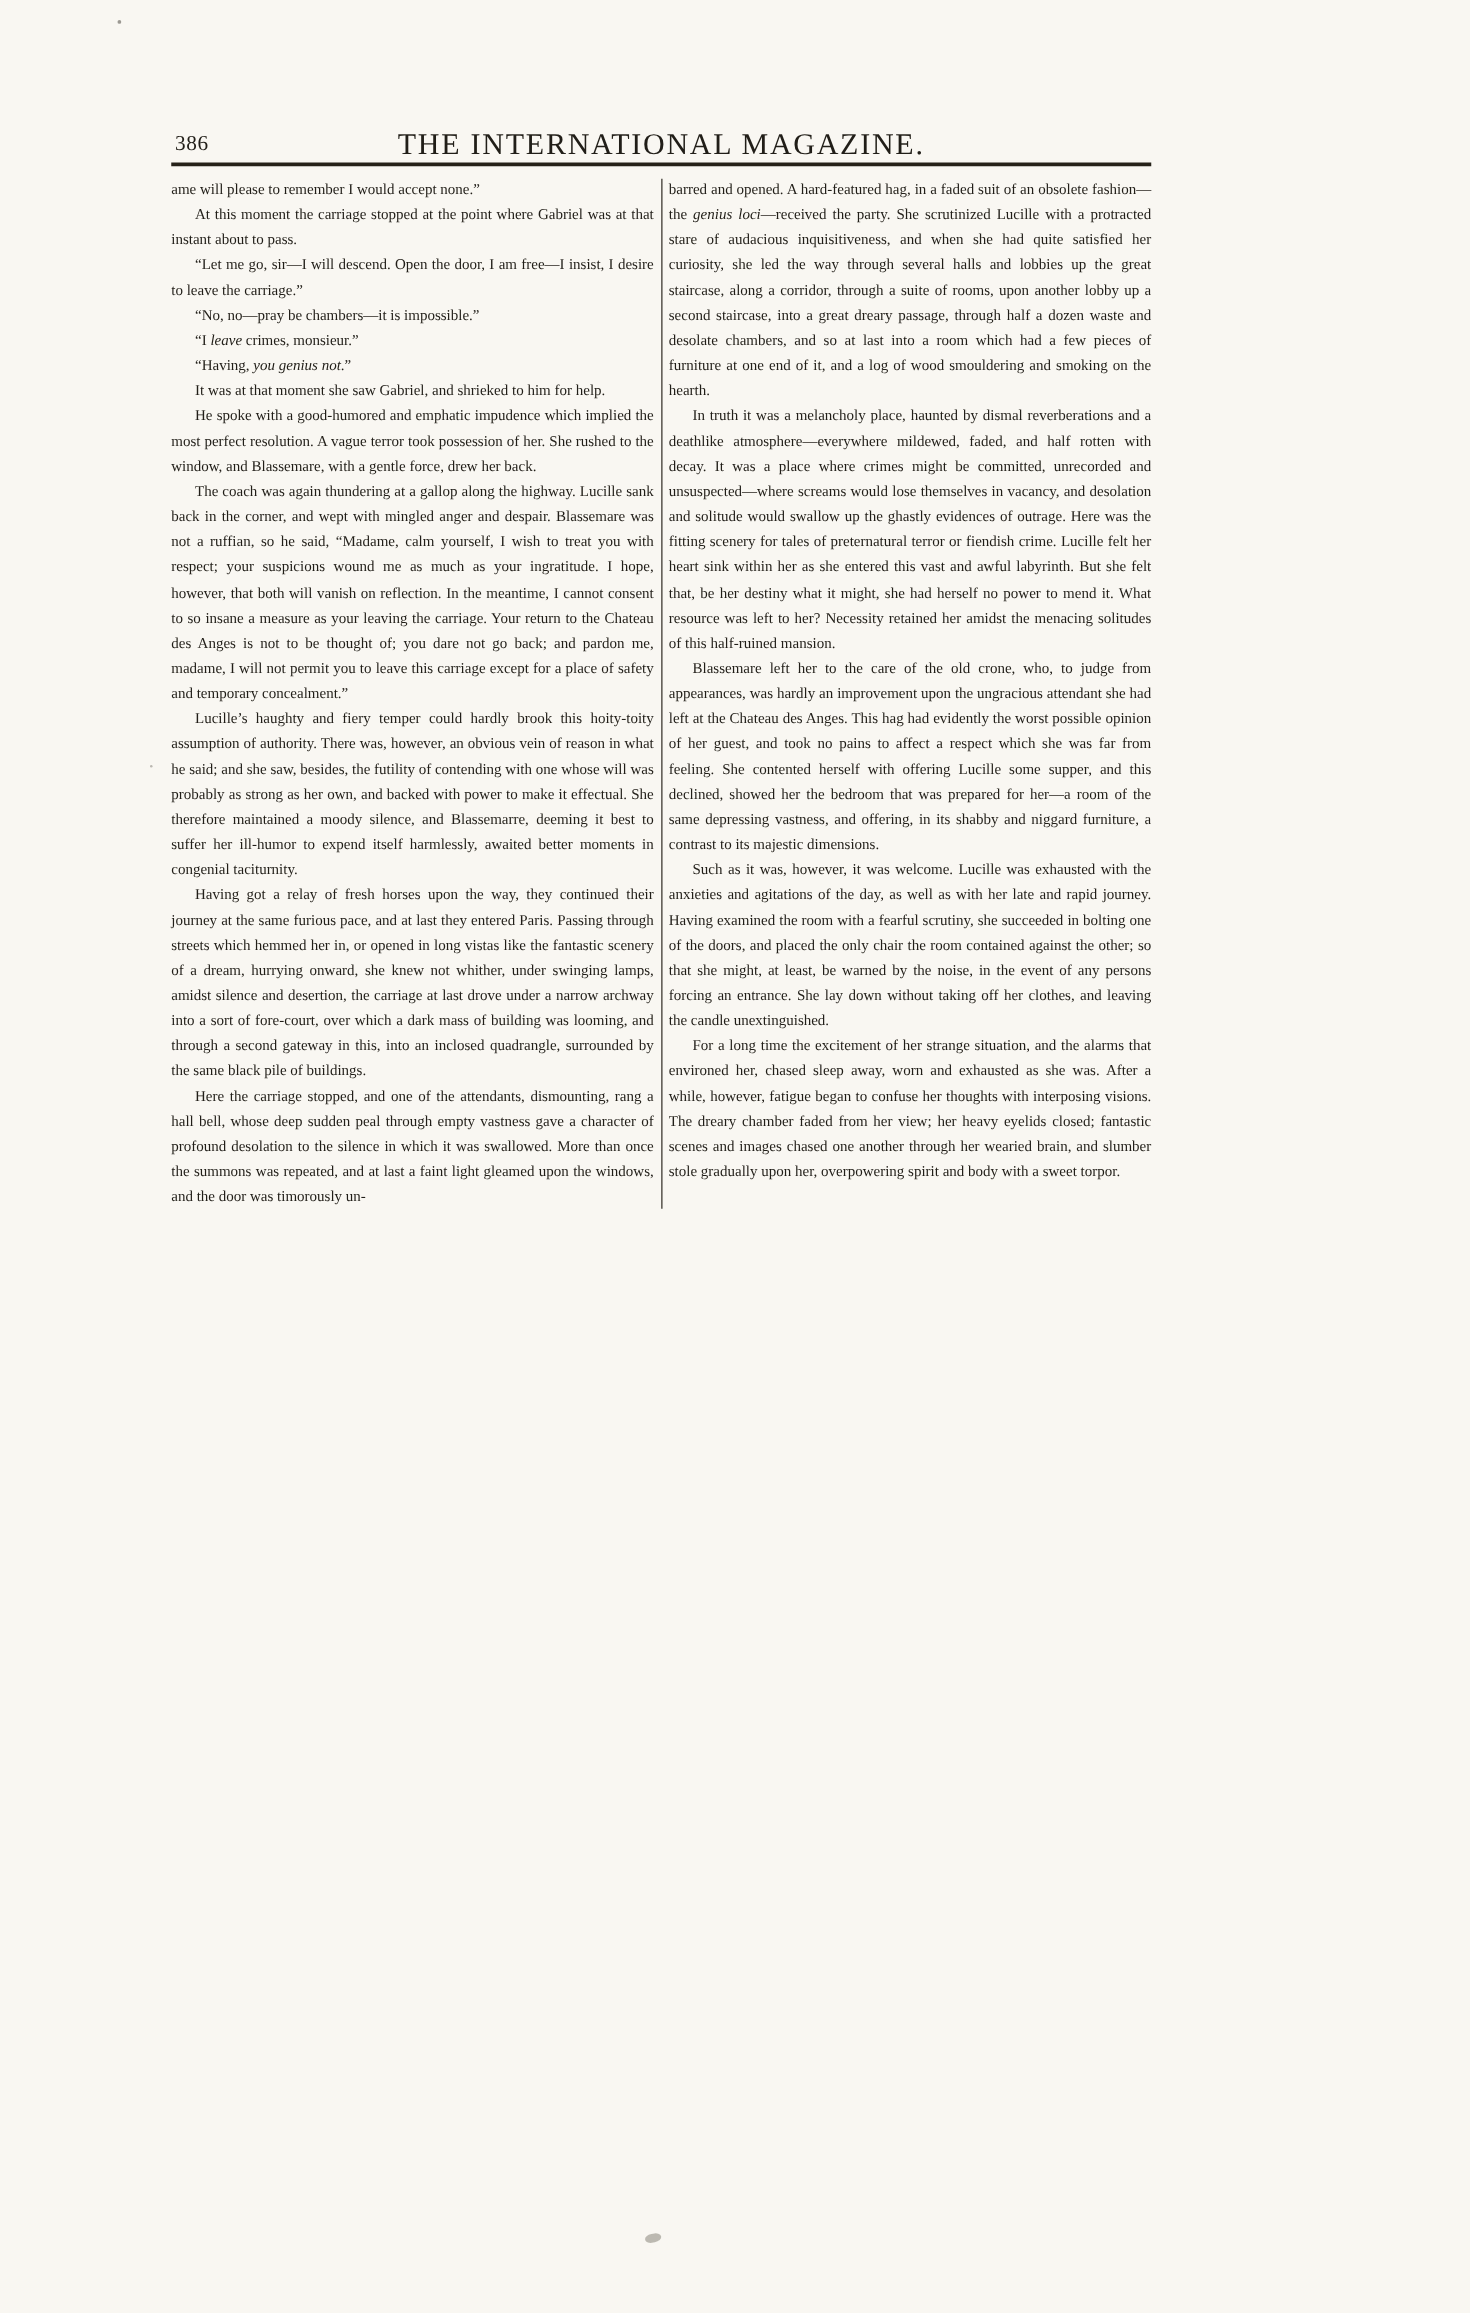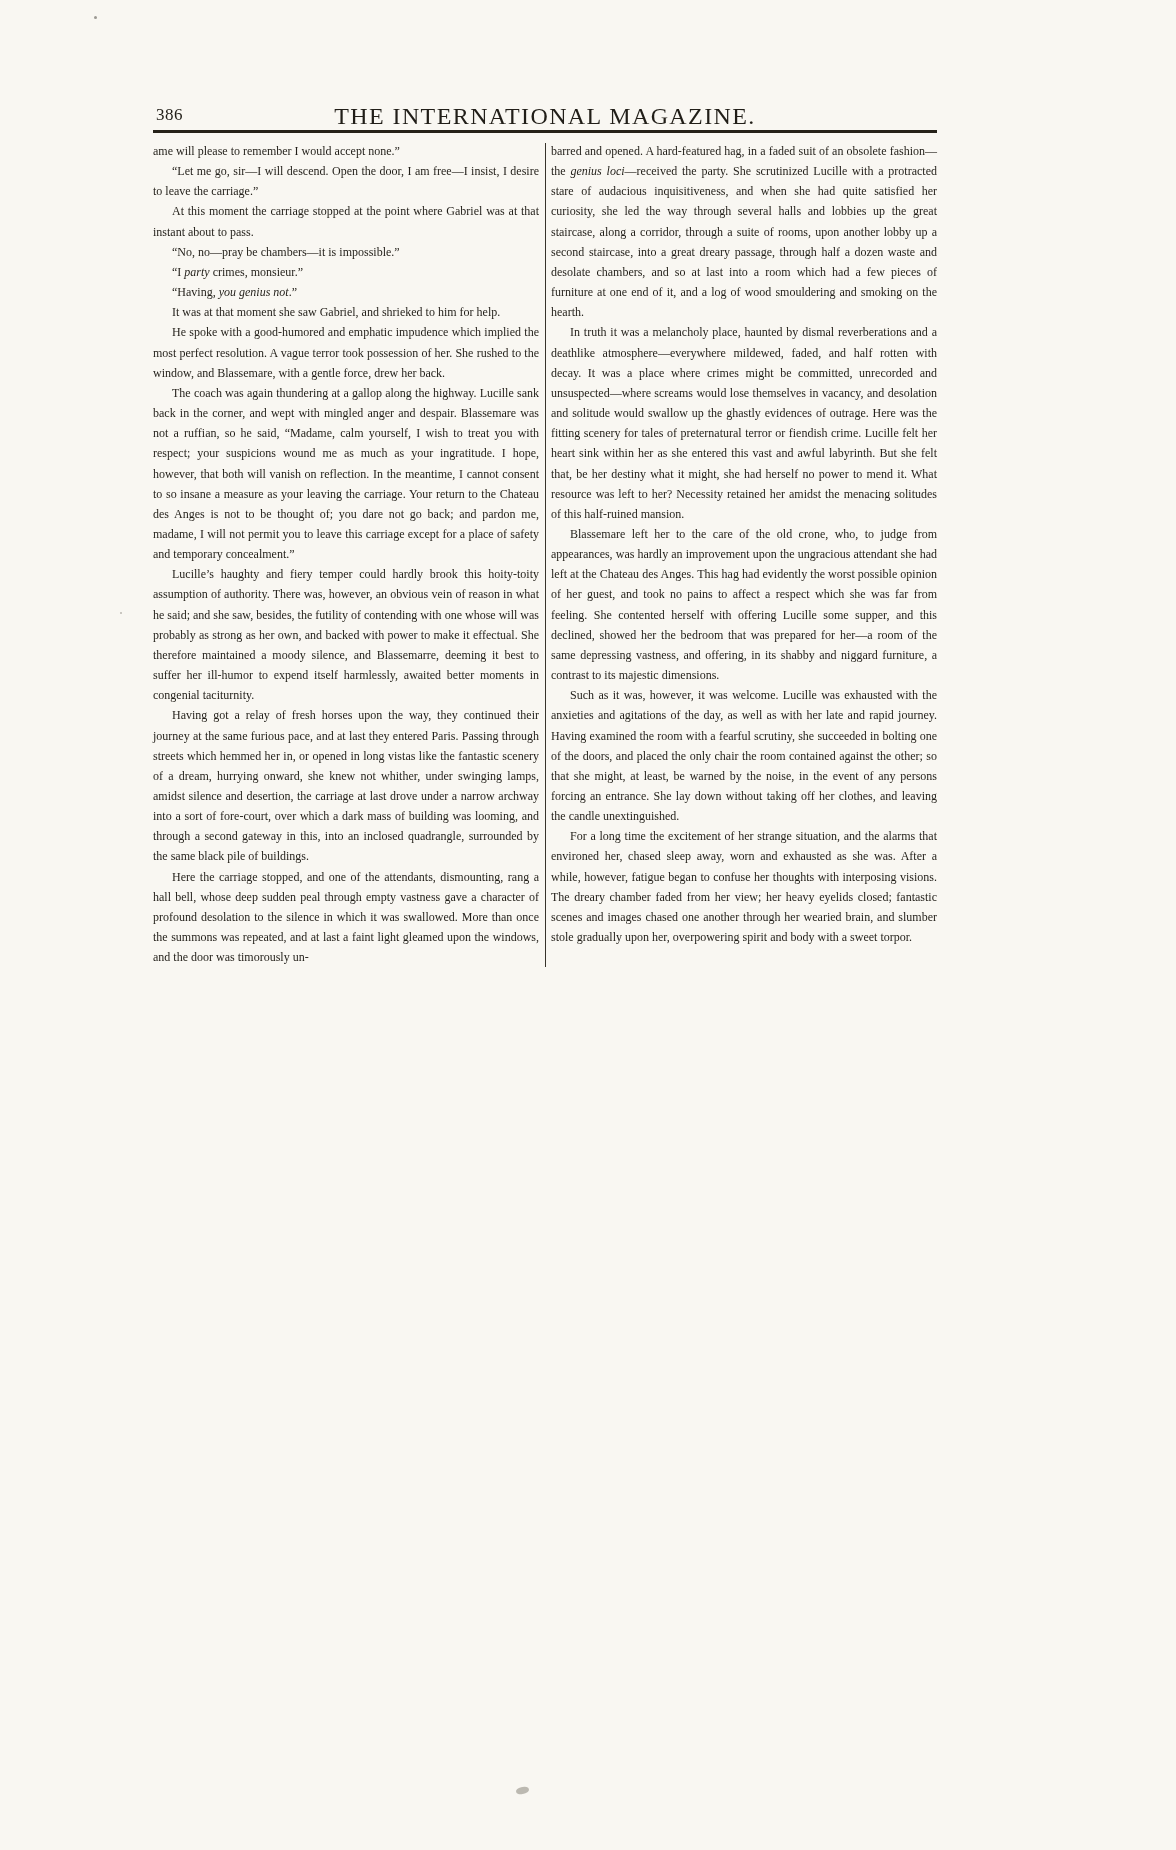--- a/index.html
+++ b/index.html
@@ -10,21 +10,20 @@
     overflow: hidden;
     background: var(--paper, #f9f7f2);
     font-family: "Liberation Serif", "DejaVu Serif", serif;
     color: var(--ink, #211e18);
   }
   .content {
     position: absolute;
     left: 137px;
     top: 100px;
     width: 784px;
-    margin-left: 16px;
   }
   .header { position: relative; height: 27px; }
   .page-number {
     position: absolute;
     left: 3px;
     top: 5px;
     font-size: 17px;
     letter-spacing: 0.5px;
   }
   .running-title {
@@ -69,24 +68,24 @@
 
 <div class="content">
   <div class="header">
     <span class="page-number">386</span>
     <div class="running-title">THE INTERNATIONAL MAGAZINE.</div>
   </div>
   <div class="header-rule"></div>
   <div class="columns">
     <div class="col">
         <p class="para no-indent"><span>ame will please to remember I would accept none.”</span></p>
+        <p class="para"><span>At this moment the carriage stopped at the point where Gabriel was at that instant about to pass.</span></p>
         <p class="para"><span>“Let me go, sir—I will descend. Open the door, I am free—I insist, I desire to leave the carriage.”</span></p>
-        <p class="para"><span>At this moment the carriage stopped at the point where Gabriel was at that instant about to pass.</span></p>
         <p class="para"><span>“No, no—pray be chambers—it is impossible.”</span></p>
-        <p class="para"><span>“I </span><span class="italic">party</span><span> crimes, monsieur.”</span></p>
+        <p class="para"><span>“I </span><span class="italic">leave</span><span> crimes, monsieur.”</span></p>
         <p class="para"><span>“Having, </span><span class="italic">you genius not</span><span>.”</span></p>
         <p class="para"><span>It was at that moment she saw Gabriel, and shrieked to him for help.</span></p>
         <p class="para"><span>He spoke with a good-humored and emphatic impudence which implied the most perfect resolution. A vague terror took possession of her. She rushed to the window, and Blassemare, with a gentle force, drew her back.</span></p>
         <p class="para"><span>The coach was again thundering at a gallop along the highway. Lucille sank back in the corner, and wept with mingled anger and despair. Blassemare was not a ruffian, so he said, “Madame, calm yourself, I wish to treat you with respect; your suspicions wound me as much as your ingratitude. I hope, however, that both will vanish on reflection. In the meantime, I cannot consent to so insane a measure as your leaving the carriage. Your return to the Chateau des Anges is not to be thought of; you dare not go back; and pardon me, madame, I will not permit you to leave this carriage except for a place of safety and temporary concealment.”</span></p>
         <p class="para"><span>Lucille’s haughty and fiery temper could hardly brook this hoity-toity assumption of authority. There was, however, an obvious vein of reason in what he said; and she saw, besides, the futility of contending with one whose will was probably as strong as her own, and backed with power to make it effectual. She therefore maintained a moody silence, and Blassemarre, deeming it best to suffer her ill-humor to expend itself harmlessly, awaited better moments in congenial taciturnity.</span></p>
         <p class="para"><span>Having got a relay of fresh horses upon the way, they continued their journey at the same furious pace, and at last they entered Paris. Passing through streets which hemmed her in, or opened in long vistas like the fantastic scenery of a dream, hurrying onward, she knew not whither, under swinging lamps, amidst silence and desertion, the carriage at last drove under a narrow archway into a sort of fore-court, over which a dark mass of building was looming, and through a second gateway in this, into an inclosed quadrangle, surrounded by the same black pile of buildings.</span></p>
         <p class="para"><span>Here the carriage stopped, and one of the attendants, dismounting, rang a hall bell, whose deep sudden peal through empty vastness gave a character of profound desolation to the silence in which it was swallowed. More than once the summons was repeated, and at last a faint light gleamed upon the windows, and the door was timorously un-</span></p>
       </div>
     <div class="col-divider"></div>
     <div class="col">

